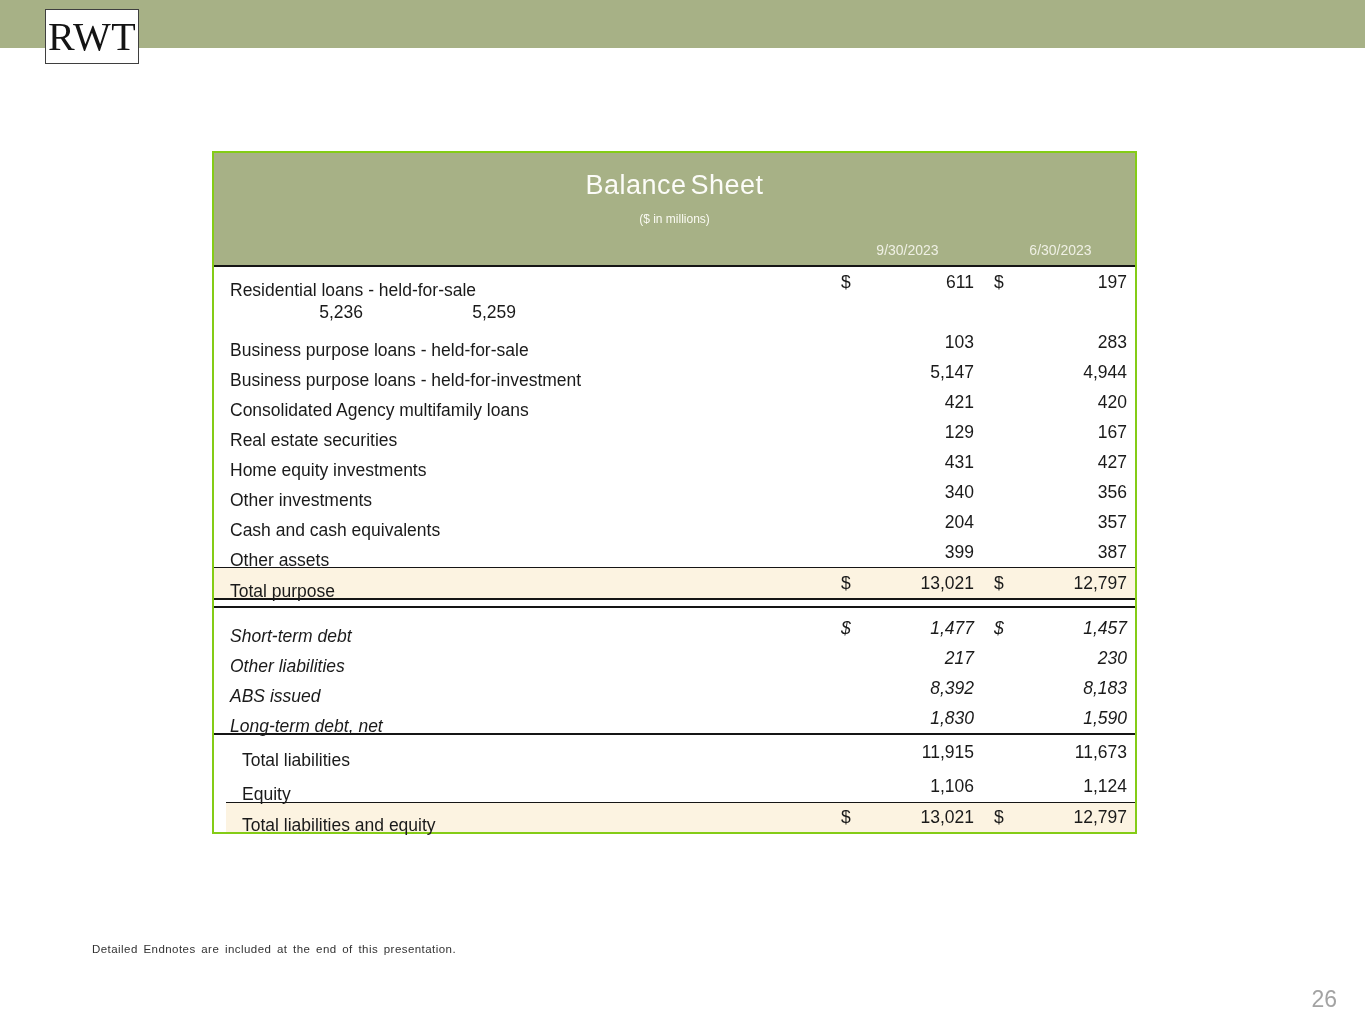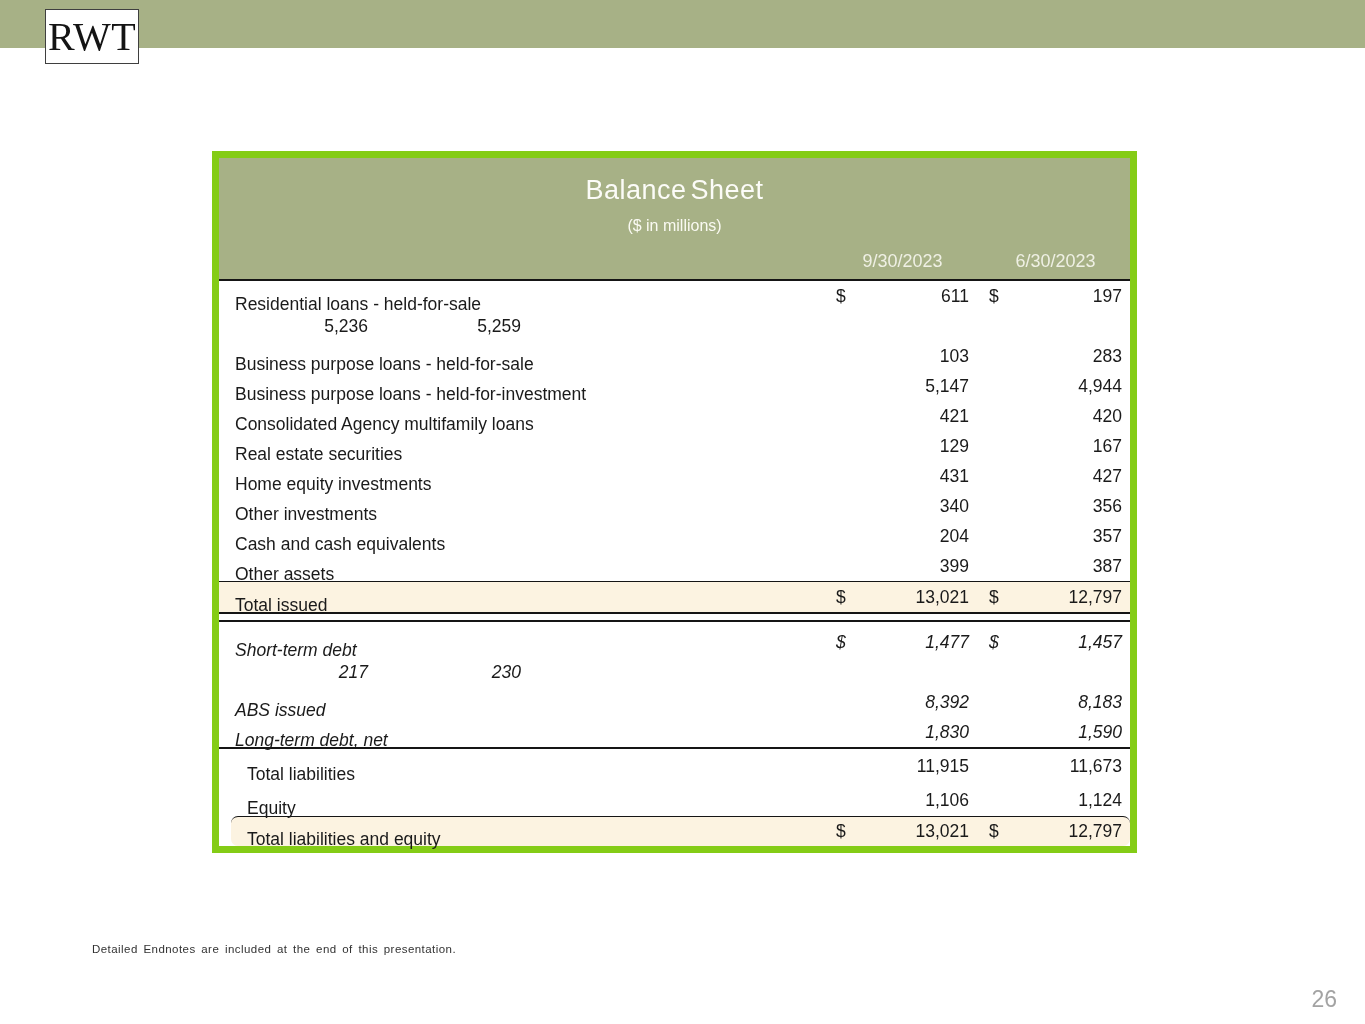--- a/index.html
+++ b/index.html
@@ -39,48 +39,48 @@
     letter-spacing: 0.5px;
     color: #141414;
     box-sizing: border-box;
   }
 
   
   .bs-table {
     position: absolute;
     left: 212px; top: 151px;
     width: 925px;
-    border: 7px solid #84cc16;
+    border: 2px solid #84cc16;
     box-sizing: border-box;
     background: #ffffff;
   }
   .bs-header {
     background: #a7b186;
     border-bottom: 2px solid #151515;
     padding-top: 17px;
     padding-bottom: 3px;
   }
   .bs-title {
     text-align: center;
     font-size: 27px;
     letter-spacing: 0.5px;
     word-spacing: -4px;
     color: #fcfcf8;
   }
   .bs-subtitle {
     text-align: center;
-    font-size: 16px;
+    font-size: 12px;
     color: #fafaf2;
     margin-top: 11px;
   }
   .dates-row {
     display: flex;
     align-items: flex-end;
     padding: 16px 8px 4px 16px;
-    font-size: 18px;
+    font-size: 14px;
     color: #eff0e4;
   }
   .dates-row .spacer { flex: 1; }
   .dates-row .date-cell {
     width: 133px;
     text-align: center;
   }
   .dates-row .date-cell + .date-cell { margin-left: 20px; }
 
   
@@ -109,21 +109,21 @@
   }
   .total-assets-row { border-bottom: 2px solid #151515; }
   .double-line-gap {
     height: 6px;
     background: #ffffff;
     border-bottom: 2px solid #151515;
   }
   .totals-block { border-top: 2px solid #151515; padding-left: 12px; }
   .total-liabilities-row { height: 35px; border: none; background: #ffffff; }
   .equity-row { height: 32px; }
-  .total-lae-row { height: 29px; border-radius: 7px; }
+  .total-lae-row { height: 29px; }
 
   
   .footnote {
     position: absolute;
     left: 92px; top: 943px;
     font-size: 11.5px;
     letter-spacing: 0.45px;
     word-spacing: 2px;
     color: #323232;
   }
@@ -272,21 +272,21 @@
             <span class="val">399</span>
           </span>
           <span class="grp">
             <span class="dollar"></span>
             <span class="val">387</span>
           </span>
         </div>
       </div>
 
     <div class="row total-row total-assets-row">
-      <span class="lbl">Total issued</span>
+      <span class="lbl">Total purpose</span>
       <span class="grp">
         <span class="dollar">$</span>
         <span class="val">13,021</span>
       </span>
       <span class="grp">
         <span class="dollar">$</span>
         <span class="val">12,797</span>
       </span>
     </div>
 
@@ -300,20 +300,21 @@
             <span class="dollar">$</span>
             <span class="val">1,477</span>
           </span>
           <span class="grp">
             <span class="dollar">$</span>
             <span class="val">1,457</span>
           </span>
         </div>
 
         <div class="row">
+          <span class="lbl">Other liabilities</span>
           <span class="grp">
             <span class="dollar"></span>
             <span class="val">217</span>
           </span>
           <span class="grp">
             <span class="dollar"></span>
             <span class="val">230</span>
           </span>
         </div>
 

